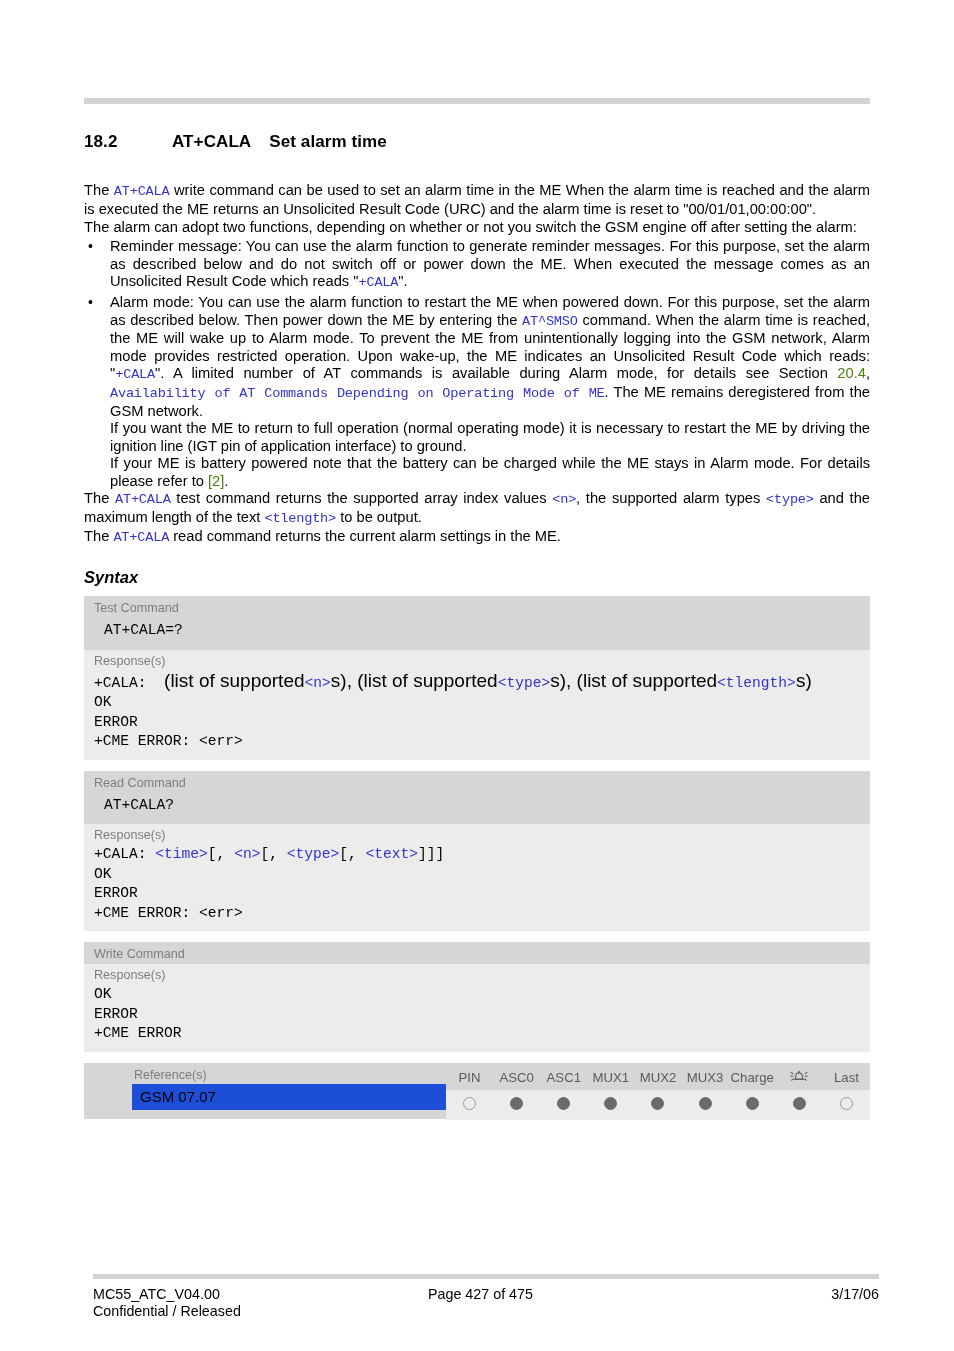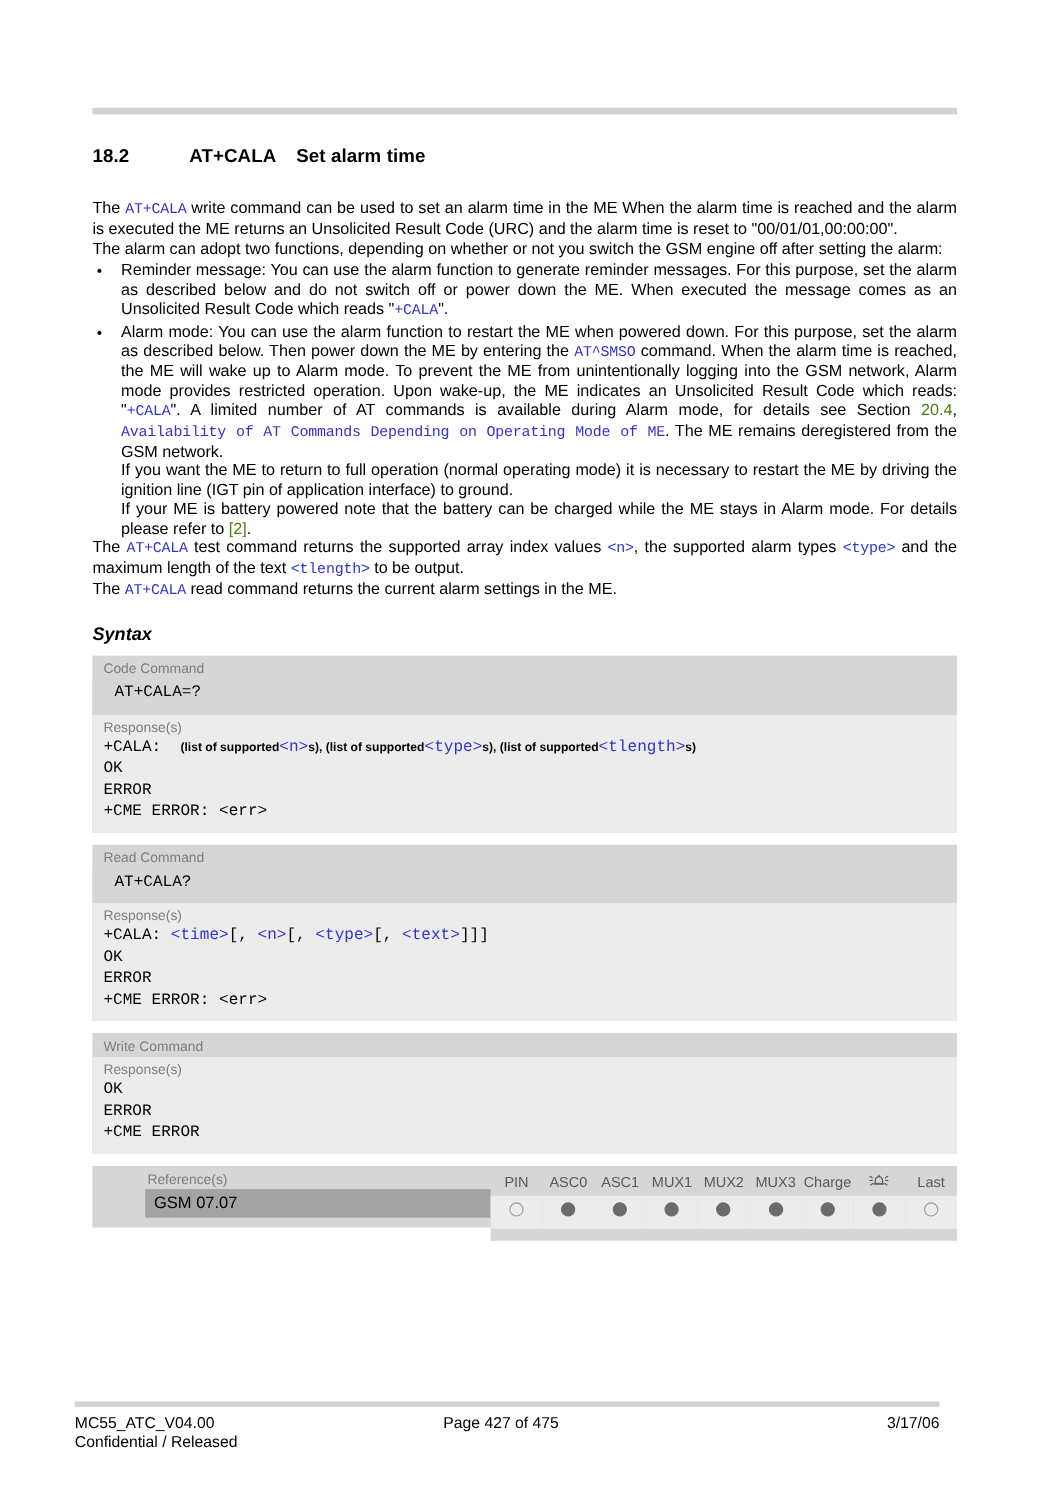--- a/index.html
+++ b/index.html
@@ -158,52 +158,51 @@
     font-family: "Liberation Mono", monospace;
     font-size: 14.6px;
     color: #000000;
     line-height: 19.5px;
     padding: 0 10px;
     white-space: pre;
   }
   .mono-line .blue { color: #3333cc; }
   .mono-line .plain-sans {
     font-family: "Liberation Sans", sans-serif;
-    font-size: 11px;
-    font-weight: bold;
+    font-size: 19px;
   }
 
   
   .ref-row {
     position: relative;
     width: 786px;
     height: 56px;
     margin-top: 4px;
   }
   .ref-box {
     position: absolute;
     left: 0; top: 0;
     width: 333px;
     height: 56px;
     background: #d6d6d6;
     padding-left: 40px;
   }
   .ref-box .band-label { padding: 5px 10px 1px 10px; }
   .ref-value {
     margin: 0 8px;
-    background: #a3a3a3;
+    background: #1d4ed8;
     padding: 4px 8px 5px 8px;
     font-size: 15px;
   }
   .ind-box {
     position: absolute;
     left: 362px;
     top: 0;
     width: 424px;
-    height: 68px;
+    height: 56px;
     background: #d6d6d6;
   }
   table.ind-table {
     border-collapse: collapse;
     width: 100%;
     table-layout: fixed;
   }
   table.ind-table th {
     font-size: 13.2px;
     font-weight: normal;
@@ -226,21 +225,21 @@
     border-radius: 50%;
     box-sizing: border-box;
   }
   .dot.filled { background: #6b6b6b; border: 1px solid #6b6b6b; }
   .dot.empty  { background: #ececec; border: 1px solid #9a9a9a; }
   .bell-icon { display: inline-block; vertical-align: middle; }
 
   
   .footer {
     position: absolute;
-    left: 68px;
+    left: 93px;
     top: 1274px;
     width: 786px;
   }
   .footer-rule {
     width: 786px;
     height: 5px;
     background: #d2d3d5;
   }
   .footer-cols {
     position: relative;
@@ -281,21 +280,21 @@
     </li>
   </ul>
 
   <p class="body-text gap-top"><span>The </span><code>AT+CALA</code><span> test command returns the supported array index values </span><code>&lt;n&gt;</code><span>, the supported alarm types </span><code>&lt;type&gt;</code><span> and the maximum length of the text </span><code>&lt;tlength&gt;</code><span> to be output.</span></p>
 
   <p class="body-text last-left"><span>The </span><code>AT+CALA</code><span> read command returns the current alarm settings in the ME.</span></p>
 
   <h2 class="syntax-heading">Syntax</h2>
 
   <div class="syntax-block">
-    <div class="band-label">Code Command</div>
+    <div class="band-label">Test Command</div>
     <div class="band-cmd">
       <div class="mono-line">AT+CALA=?</div>
     </div>
     <div class="band-resp">
       <div class="band-label">Response(s)</div>
       <div class="mono-line"><span>+CALA:</span>  <span class="plain-sans">(list of supported</span><span class="blue">&lt;n&gt;</span><span class="plain-sans">s), (list of supported</span><span class="blue">&lt;type&gt;</span><span class="plain-sans">s), (list of supported</span><span class="blue">&lt;tlength&gt;</span><span class="plain-sans">s)</span></div>
       <div class="mono-line">OK</div>
       <div class="mono-line">ERROR</div>
       <div class="mono-line">+CME ERROR: &lt;err&gt;</div>
     </div>

